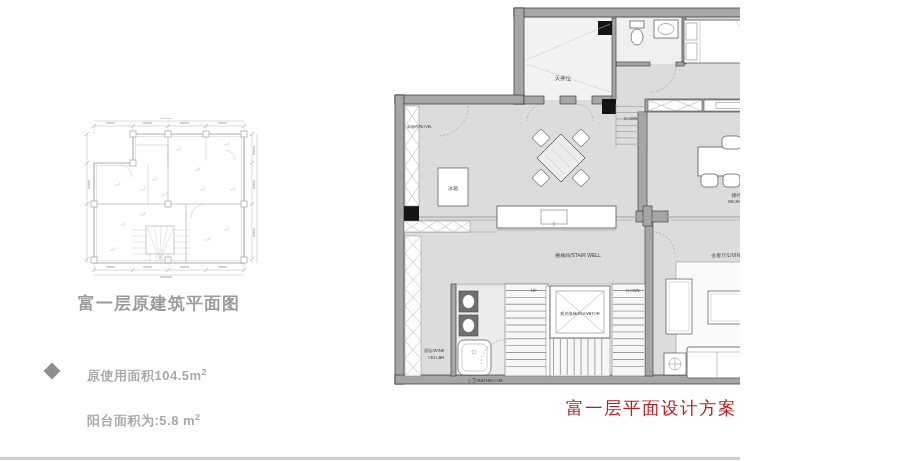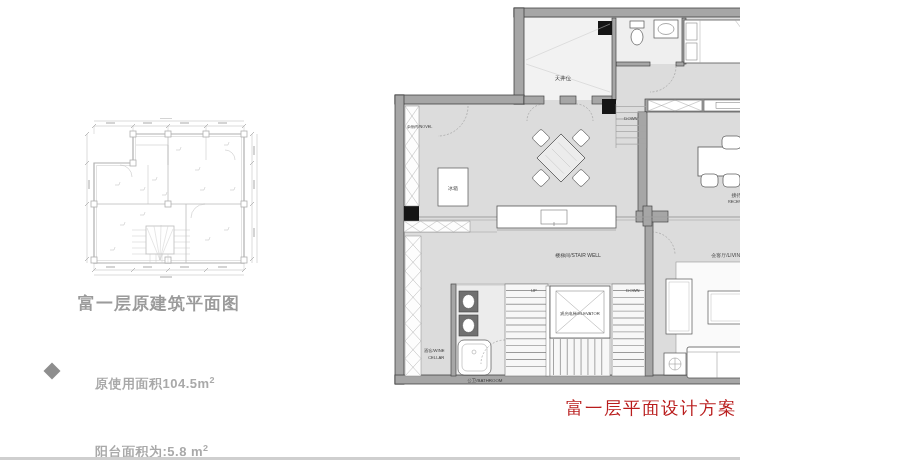--- a/index.html
+++ b/index.html
@@ -15,27 +15,27 @@
   }
   .right-title{
     position:absolute;left:566px;top:396px;margin:0;
     font-size:17.5px;font-weight:normal;color:#b91c1c;letter-spacing:1.5px;white-space:nowrap;
   }
   .diamond{
     position:absolute;left:46px;top:365px;width:12px;height:12px;background:#8e8e8e;
     transform:rotate(45deg);
   }
   .stat{
-    position:absolute;left:83px;margin:12px;font-size:13px;font-weight:bold;color:#a9a9a9;
+    position:absolute;left:83px;margin:4px;font-size:13px;font-weight:bold;color:#a9a9a9;
     letter-spacing:0.5px;white-space:nowrap;text-align:center;
   }
   .stat sup{font-size:9px;}
   #stat-0{top:363px;}
   #stat-1{top:396px;}
-  #stat-2{top:431px;}
+  #stat-2{top:408px;}
   .bottom-divider{position:absolute;left:0;top:457px;width:903px;height:3px;background:#cfcfcf;}
   svg text{font-family:"Liberation Sans","DejaVu Sans",sans-serif;fill:#3f3f3f;}
 </style>
 </head>
 <body>
 
 <div class="canvas">
 
   <svg class="plan-left" viewBox="82 118 210 170">
     <g stroke="#c2c2c2" stroke-width="0.6" fill="none">

